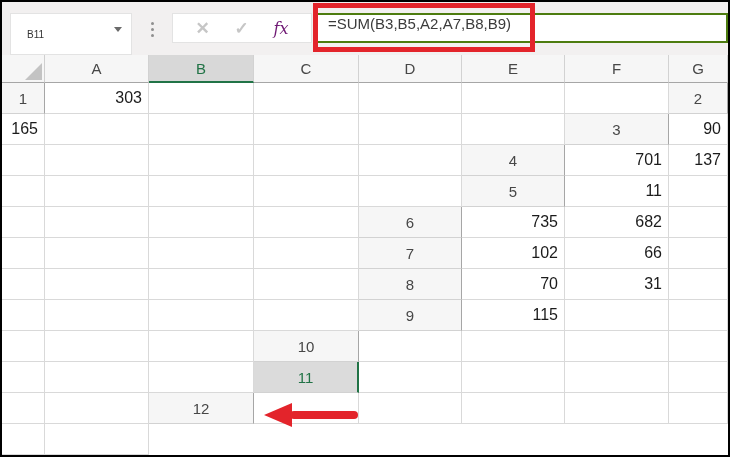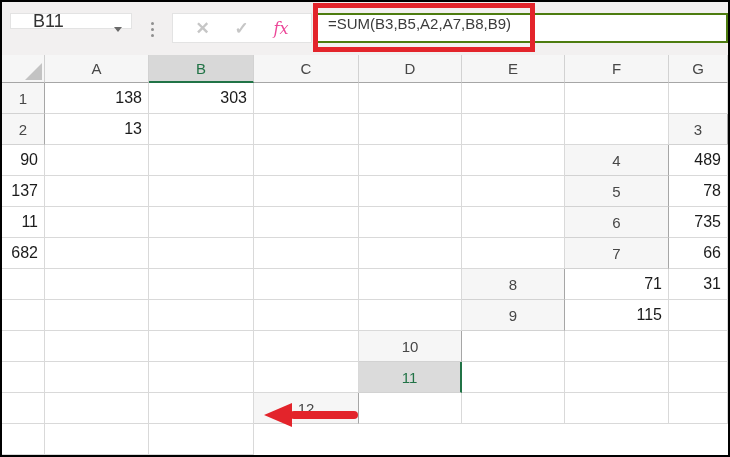--- a/index.html
+++ b/index.html
@@ -14,25 +14,25 @@
   }
   
   .topbar {
     position: relative;
     height: 53px;
     background: #F2F0F0;
     width: 100%;
   }
   .name-box {
     position: absolute; left: 8px; top: 11px;
-    width: 122px; height: 16px;
+    width: 122px; height: 42px;
     background: #fff; border: 1px solid #E3E3E3;
     display: flex; align-items: center;
-    font-size: 18px; color: #333;
-    padding-left: 22px;
+    font-size: 10px; color: #333;
+    padding-left: 16px;
   }
   .name-box .dd {
     position: absolute; right: 9px; top: 13px;
     width: 0; height: 0;
     border-left: 4px solid transparent;
     border-right: 4px solid transparent;
     border-top: 5px solid #6a6a6a;
   }
   .splitter {
     position: absolute; left: 146px; top: 16px;
@@ -43,21 +43,21 @@
   .splitter i { width: 3px; height: 3px; border-radius: 50%; background: #8f8f8f; }
   .fxbox {
     position: absolute; left: 170px; top: 11px;
     width: 140px; height: 30px;
     background: #fff; border: 1px solid #E3E3E3;
     display: flex; align-items: center; justify-content: space-around;
     padding: 0 10px;
   }
   .fxbox .cancel, .fxbox .enter { color: #C6C6C6; font-size: 17px; font-weight: bold; }
   .fxbox .fx {
-    color: #ec4899; font-size: 16px;
+    color: #701a75; font-size: 16px;
     font-family: "DejaVu Serif", serif; font-style: italic;
   }
   .formula-bar {
     position: absolute; left: 311px; top: 11px; right: 0; height: 30px;
     background: #fff; border: 2px solid #4d7c0f;
     display: flex; align-items: flex-start;
     font-size: 15px; color: #3b3b3b;
     padding-left: 13px;
     white-space: nowrap;
   }
@@ -169,74 +169,73 @@
     </div>
 
   <div class="hdr">A</div>
       <div class="hdr sel">B</div>
       <div class="hdr">C</div>
       <div class="hdr">D</div>
       <div class="hdr">E</div>
       <div class="hdr">F</div>
       <div class="hdr">G</div>
       <div class="rowhdr">1</div>
-      <div class="cell num">138</div>
       <div class="cell num">303</div>
       <div class="cell"></div>
       <div class="cell"></div>
       <div class="cell"></div>
       <div class="cell"></div>
       <div class="cell"></div>
       <div class="rowhdr">2</div>
-      <div class="cell num">13</div>
+      <div class="cell num">165</div>
       <div class="cell"></div>
       <div class="cell"></div>
       <div class="cell"></div>
       <div class="cell"></div>
       <div class="cell"></div>
       <div class="rowhdr">3</div>
       <div class="cell num">90</div>
       <div class="cell"></div>
       <div class="cell"></div>
       <div class="cell"></div>
       <div class="cell"></div>
       <div class="cell"></div>
       <div class="rowhdr">4</div>
-      <div class="cell num">489</div>
+      <div class="cell num">701</div>
       <div class="cell num">137</div>
       <div class="cell"></div>
       <div class="cell"></div>
       <div class="cell"></div>
       <div class="cell"></div>
       <div class="cell"></div>
       <div class="rowhdr">5</div>
-      <div class="cell num">78</div>
       <div class="cell num">11</div>
       <div class="cell"></div>
       <div class="cell"></div>
       <div class="cell"></div>
       <div class="cell"></div>
       <div class="cell"></div>
       <div class="rowhdr">6</div>
       <div class="cell num">735</div>
       <div class="cell num">682</div>
       <div class="cell"></div>
       <div class="cell"></div>
       <div class="cell"></div>
       <div class="cell"></div>
       <div class="cell"></div>
       <div class="rowhdr">7</div>
+      <div class="cell num">102</div>
       <div class="cell num">66</div>
       <div class="cell"></div>
       <div class="cell"></div>
       <div class="cell"></div>
       <div class="cell"></div>
       <div class="cell"></div>
       <div class="rowhdr">8</div>
-      <div class="cell num">71</div>
+      <div class="cell num">70</div>
       <div class="cell num">31</div>
       <div class="cell"></div>
       <div class="cell"></div>
       <div class="cell"></div>
       <div class="cell"></div>
       <div class="cell"></div>
       <div class="rowhdr">9</div>
       <div class="cell num">115</div>
       <div class="cell"></div>
       <div class="cell"></div>

